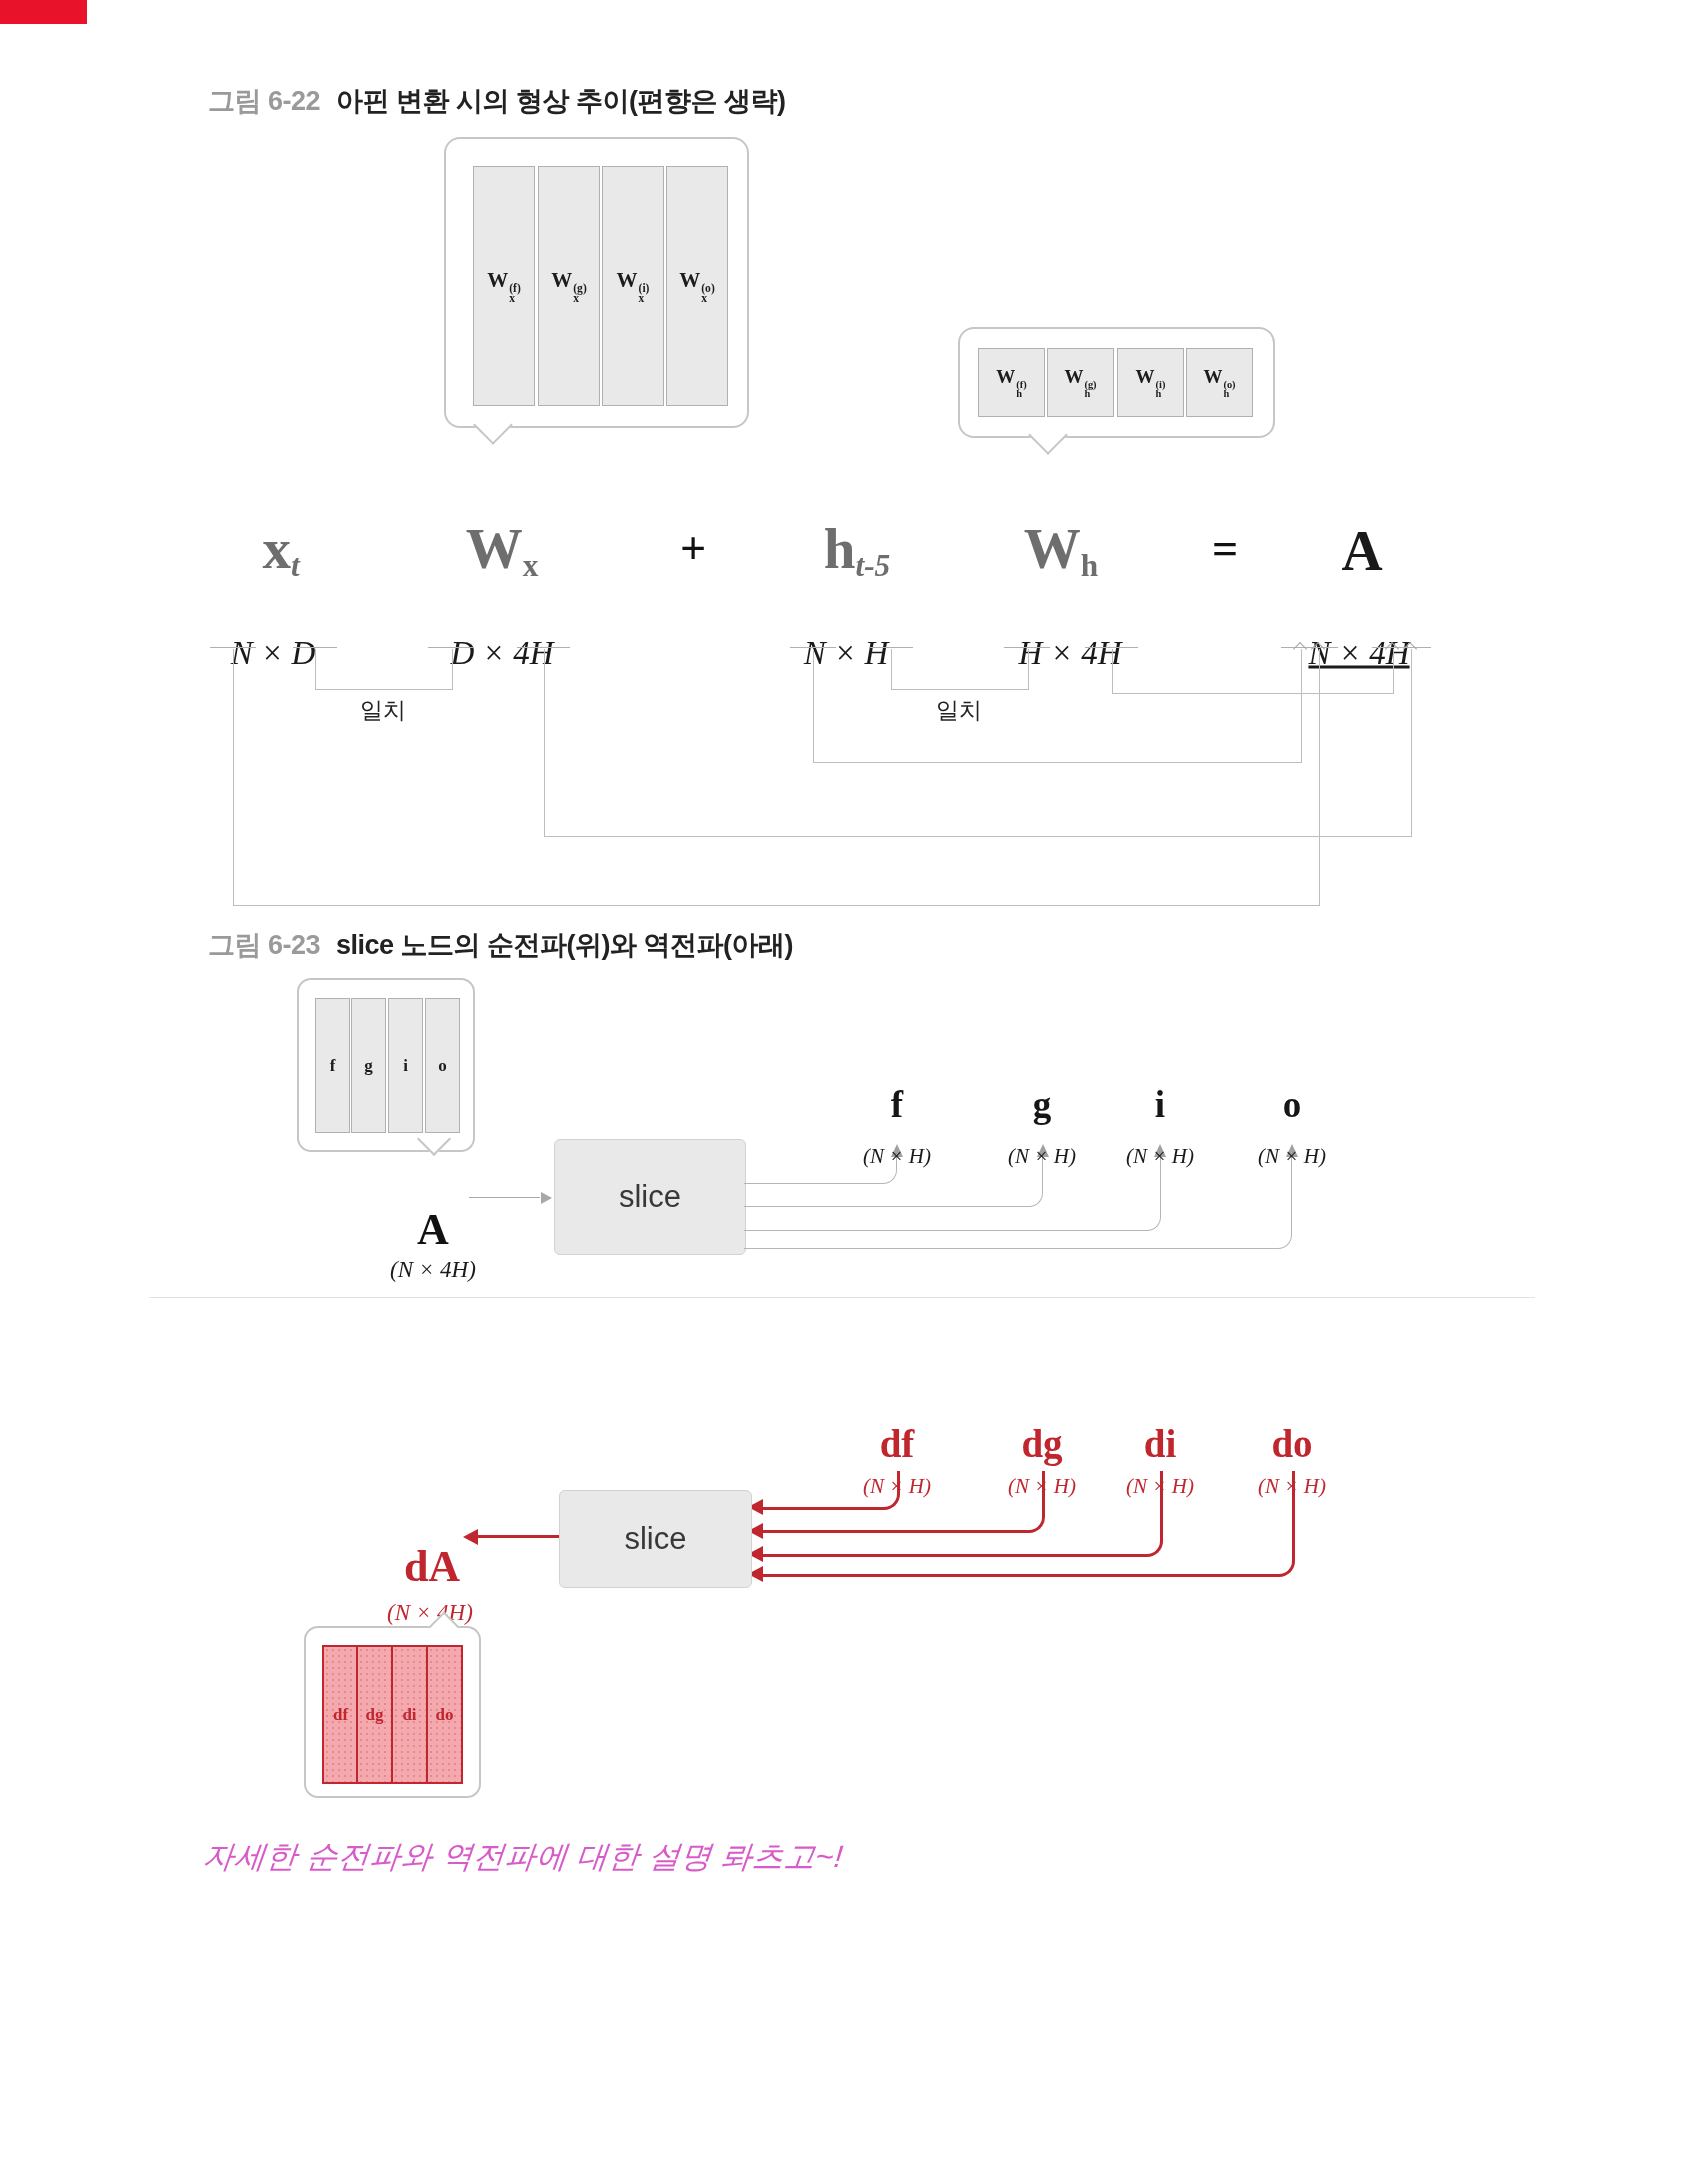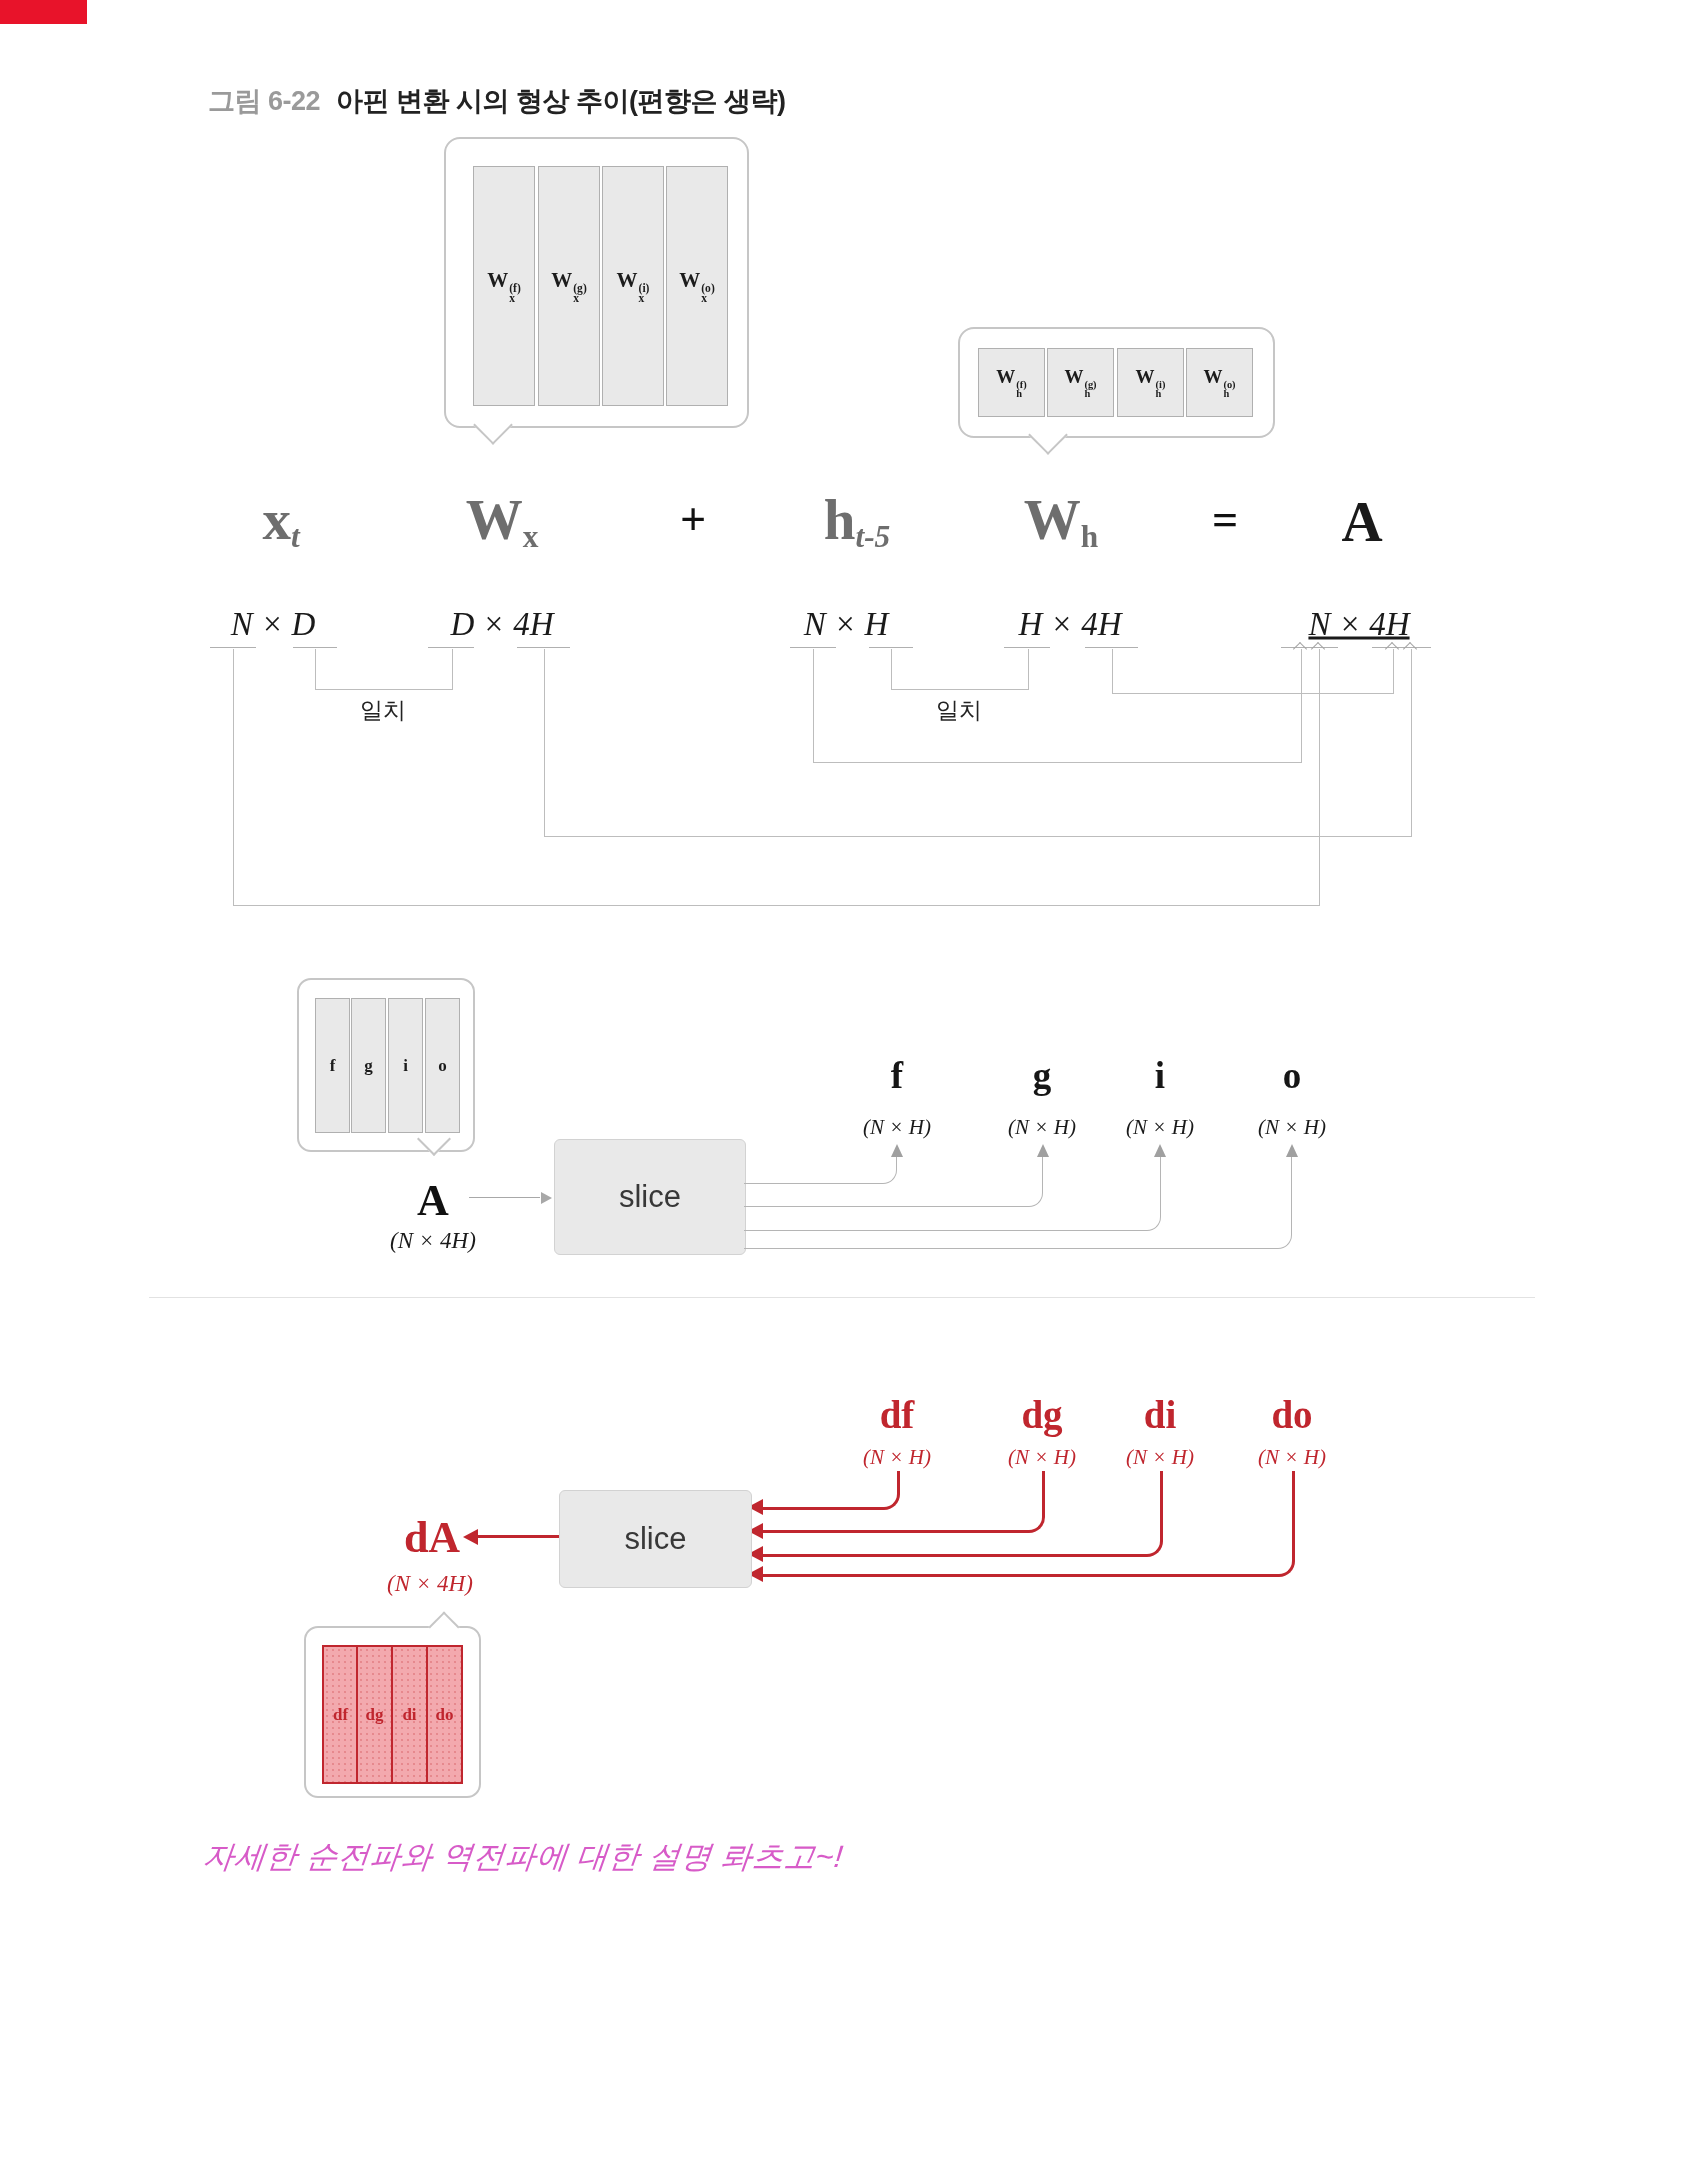--- a/index.html
+++ b/index.html
@@ -1,18 +1,18 @@
 <!DOCTYPE html>
 <html style="--red: #c0262e; --pink-fill: #f3a9ae; --magenta: #d75bc8; --purple: #b3a8f2; --corner-tab: #e8132a;"><head>
 <meta charset="utf-8">
 <style>
   html,body{margin:0;padding:0;background:#ffffff;}
   .page{position:relative;width:1683px;height:2178px;background:#fff;overflow:hidden;
         font-family:"Liberation Sans",sans-serif;color:#222;}
-  .ctr{position:absolute;transform:translate(-50%,-50%);white-space:nowrap;}
+  .ctr{position:absolute;transform:translate(-50%,-50%);white-space:nowrap;margin-top:29px;}
   .serif{font-family:"Liberation Serif",serif;}
   
   .cap{position:absolute;font-size:27px;letter-spacing:-0.5px;}
   .cap .lab{color:#9a9a9a;font-weight:bold;margin-right:16px;}
   .cap .txt{color:#222;font-weight:600;}
   
   .bubble{position:absolute;background:#fff;border:2.5px solid #c6c6c6;border-radius:16px;}
   .tail-down{position:absolute;background:#fff;border-right:2.5px solid #c6c6c6;border-bottom:2.5px solid #c6c6c6;transform:rotate(45deg);}
   .tail-up{position:absolute;background:#fff;border-left:2.5px solid #c6c6c6;border-top:2.5px solid #c6c6c6;transform:rotate(45deg);}
   
@@ -149,20 +149,23 @@
 
   <div class="elbowLBR" style="left:1112px;top:649px;width:280px;height:44px;"></div>
   <div class="elbowLBR" style="left:813px;top:649px;width:487px;height:113px;"></div>
   <div class="elbowLBR" style="left:544px;top:649px;width:866px;height:187px;"></div>
   <div class="elbowLBR" style="left:233px;top:649px;width:1085px;height:256px;"></div>
   <div class="chev-up" style="left:1295px;top:644px;"></div>
   <div class="chev-up" style="left:1313px;top:644px;"></div>
   <div class="chev-up" style="left:1387px;top:644px;"></div>
   <div class="chev-up" style="left:1405px;top:644px;"></div>
 
+  <div class="cap" style="left:208px;top:927px;">
+    <span class="lab">그림 6-23</span><span class="txt">slice 노드의 순전파(위)와 역전파(아래)</span>
+  </div>
 
   <div class="bubble" style="left:297px;top:978px;width:174px;height:170px;border-radius:14px;"></div>
   <div class="tail-down" style="left:422px;top:1127px;width:22px;height:22px;"></div>
   <div class="gcol" style="left:315px;top:998px;width:33px;height:133px;">
       <span class="wlab" style="font-size:17px;">f</span>
     </div>
   <div class="gcol" style="left:351px;top:998px;width:33px;height:133px;">
       <span class="wlab" style="font-size:17px;">g</span>
     </div>
   <div class="gcol" style="left:388px;top:998px;width:33px;height:133px;">

